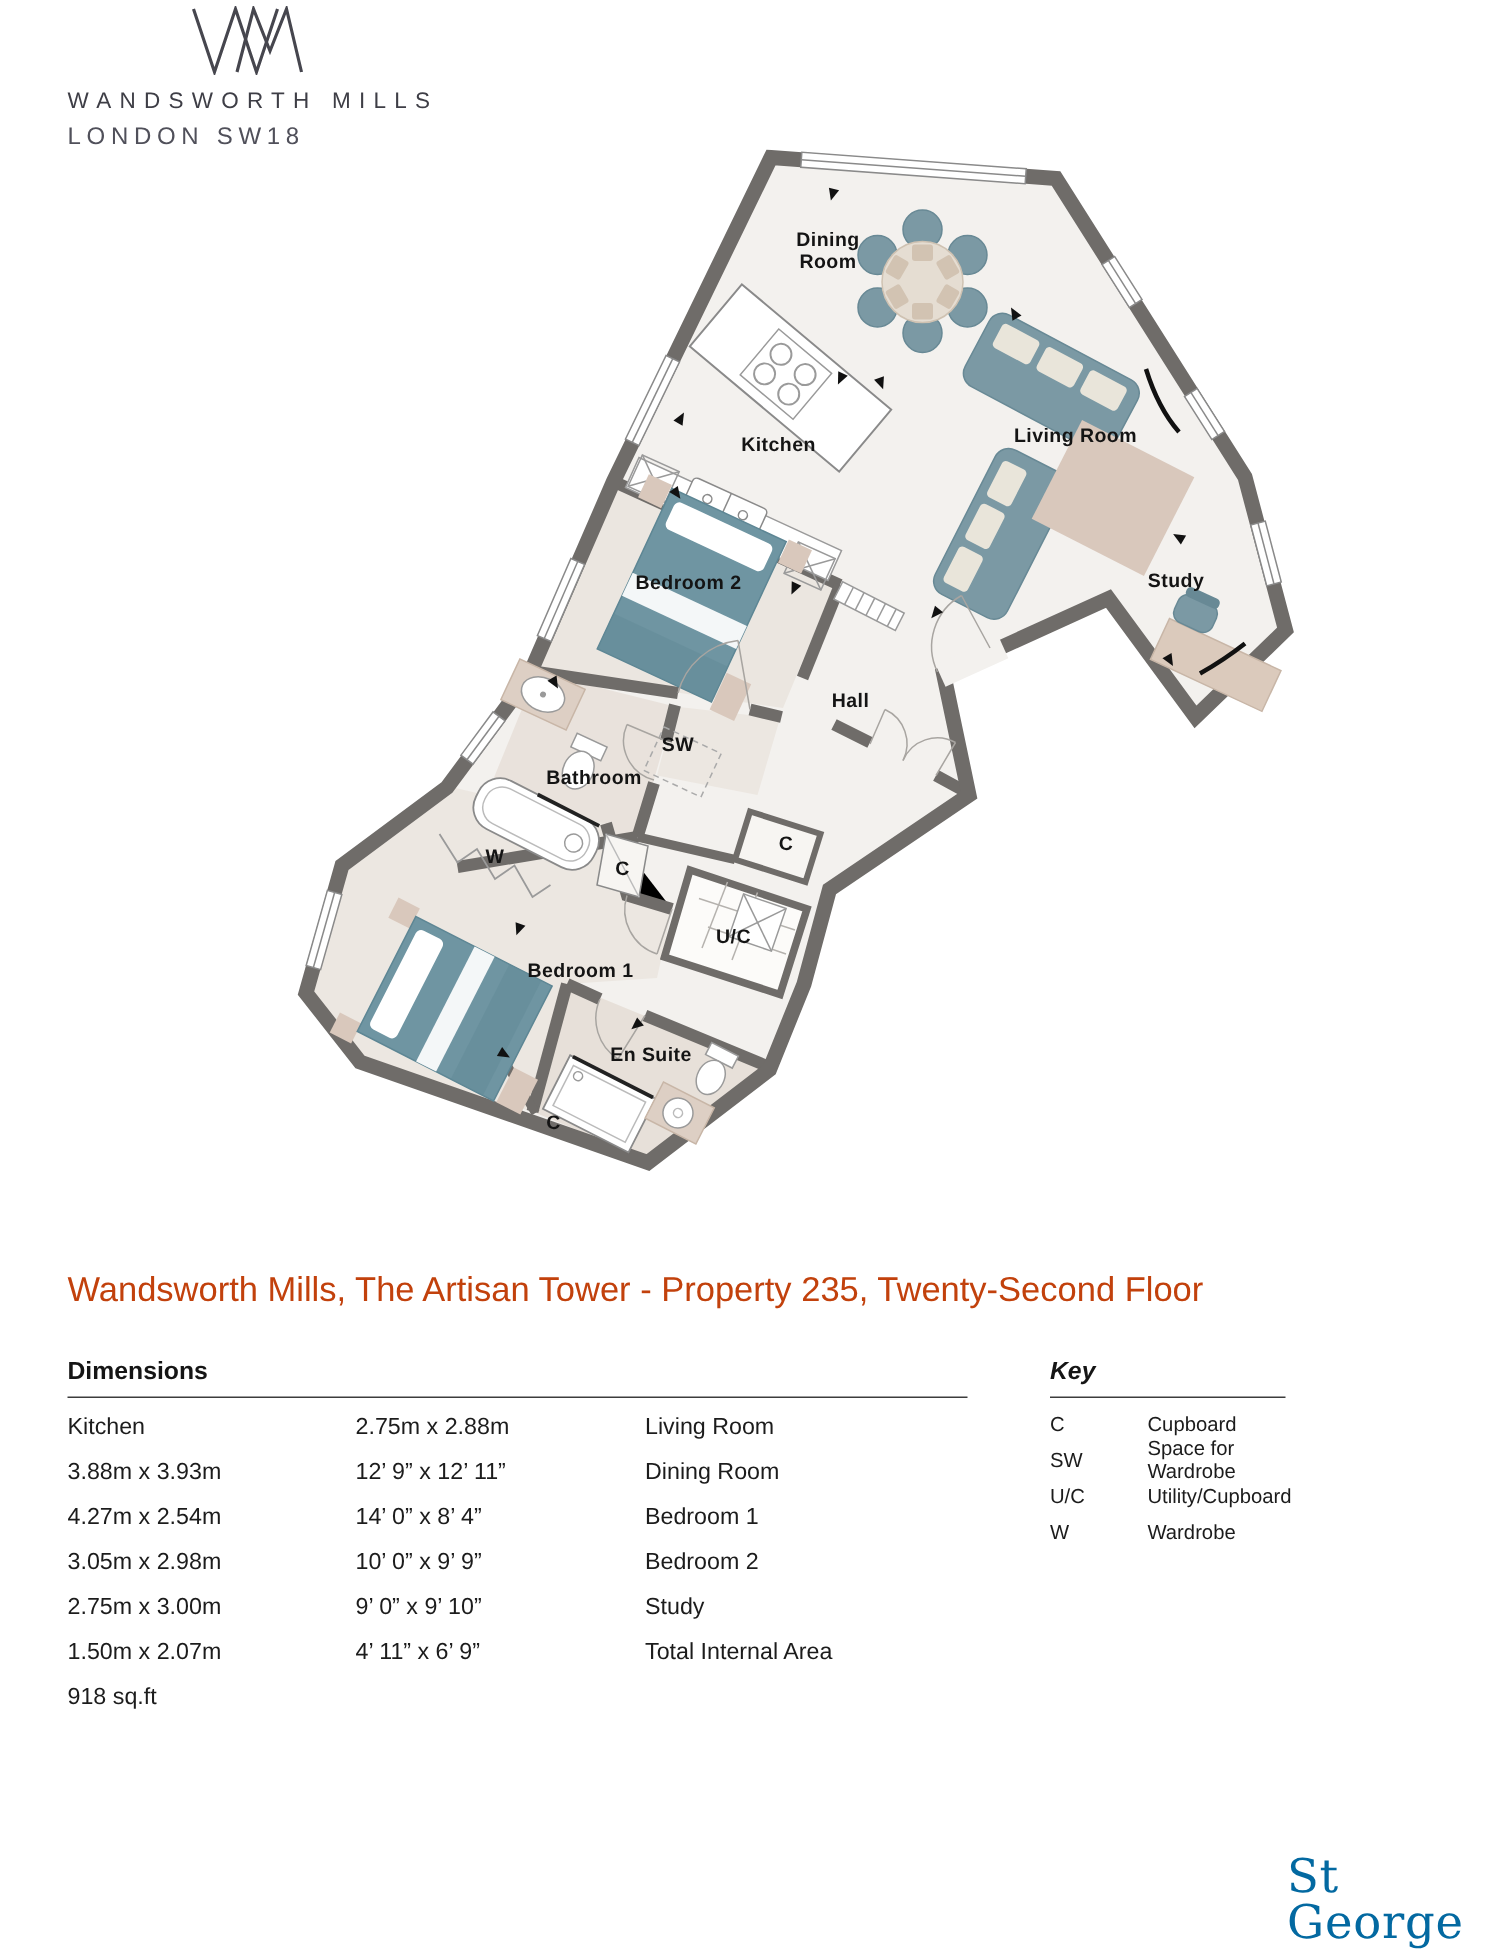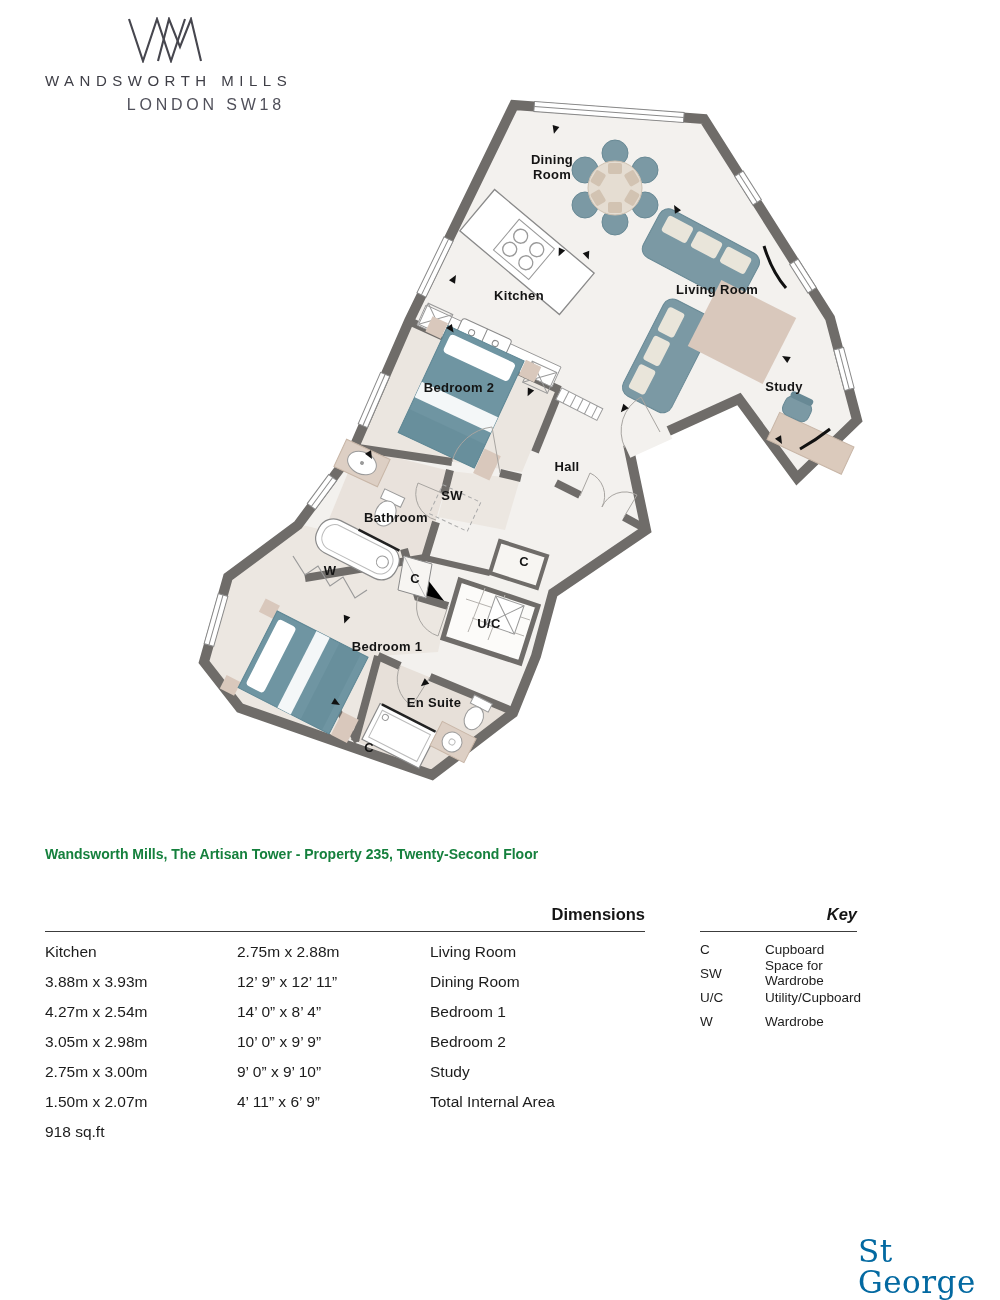--- a/index.html
+++ b/index.html
@@ -1,37 +1,37 @@
 <!DOCTYPE html>
 <html><head>
 <meta charset="utf-8">
 <style>
   html,body{margin:0;padding:0;}
   .page{position:relative;width:1000px;height:1300px;background:#ffffff;
         font-family:"Liberation Sans",sans-serif;color:#1b1b1b;overflow:hidden;}
 
   
-  .brand{position:absolute;left:45px;top:17px;width:240px;text-align:right;}
+  .brand{position:absolute;left:45px;top:4px;width:240px;text-align:left;}
   .brand svg{display:block;margin:0 auto;}
   .brand-name{margin-top:9px;font-size:15px;letter-spacing:5.5px;color:#3e3e46;white-space:nowrap;}
   .brand-loc{margin-top:7px;font-size:16px;letter-spacing:3.8px;color:#50505a;}
 
   
   .plan-svg{position:absolute;left:0;top:0;width:1000px;height:1300px;}
   .room-label{font-family:"Liberation Sans",sans-serif;font-weight:bold;font-size:13px;
               fill:#141414;text-anchor:middle;letter-spacing:.3px;}
   .room-label tspan{dominant-baseline:middle;}
 
   
-  .prop-title{position:absolute;left:45px;top:846px;font-size:14px;font-weight:bold;color:#15803d;}
+  .prop-title{position:absolute;left:45px;top:846px;font-size:23px;font-weight:normal;color:#c2410c;}
 
   
   .dims{position:absolute;left:45px;top:905px;width:600px;}
   .sec-head{font-size:16.5px;font-weight:bold;color:#151515;
-            border-bottom:1.2px solid #3c3c3c;padding-bottom:7px;margin-bottom:5px;text-align:right;}
+            border-bottom:1.2px solid #3c3c3c;padding-bottom:7px;margin-bottom:5px;}
   .dims-grid{display:grid;grid-template-columns:192px 193px 1fr;font-size:15.5px;color:#1c1c1c;}
   .dims-grid>div{height:30px;display:flex;align-items:center;}
 
   
   .keybox{position:absolute;left:700px;top:905px;width:170px;}
   .keybox .sec-head{width:157px;font-style:italic;}
   .key-grid{display:grid;grid-template-columns:65px 1fr;font-size:13.5px;color:#1c1c1c;}
   .key-grid>div{height:24px;display:flex;align-items:center;}
 
   

